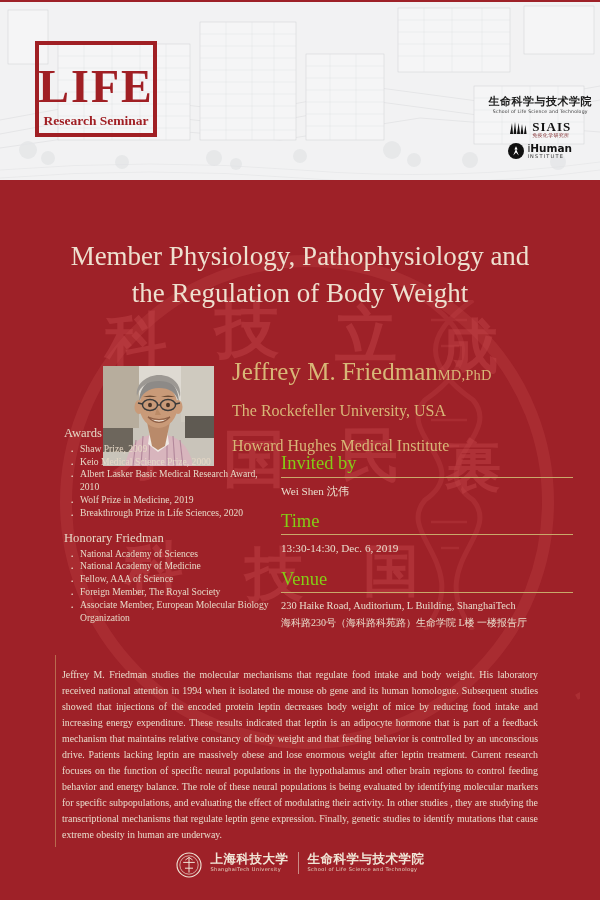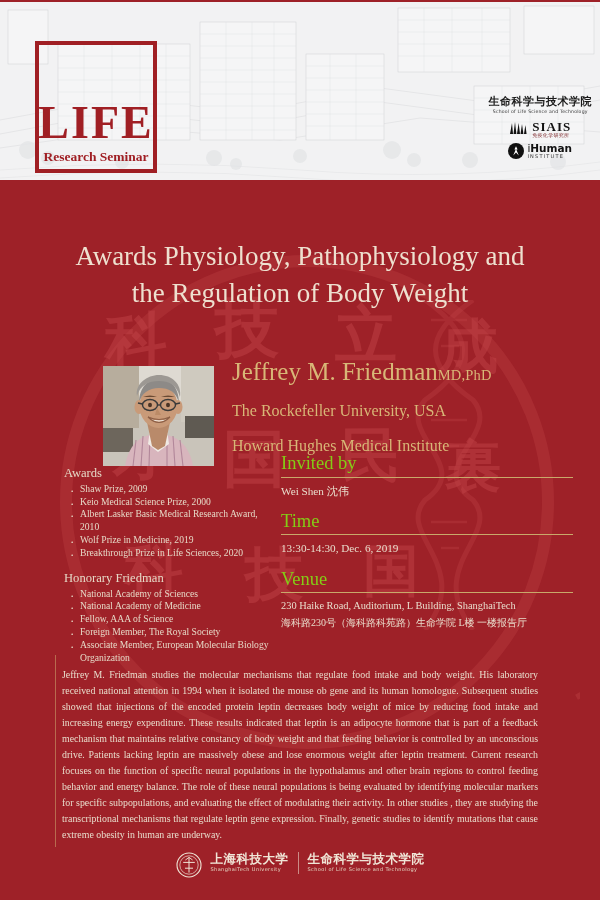--- a/index.html
+++ b/index.html
@@ -44,21 +44,21 @@
     height: 180px;
     opacity: 0.42;
   }
 
   
   .life-logo {
     position: absolute;
     left: 35px;
     top: 41px;
     width: 122px;
-    height: 132px;
+    height: 96px;
     border: 4px solid #a01f24;
     box-sizing: border-box;
     z-index: 5;
     display: flex;
     flex-direction: column;
     align-items: center;
     justify-content: flex-end;
     padding-bottom: 6px;
   }
   .life-word {
@@ -214,21 +214,21 @@
   }
   .speaker .aff {
     font-size: 16px;
     line-height: 1.32;
     margin-top: 14px;
   }
 
   
   .left-col {
     position: absolute;
-    left: 64px; top: 466px;
+    left: 64px; top: 426px;
     width: 210px;
     z-index: 3;
     color: #e6d8c6;
     font-family: "Liberation Serif", serif;
   }
   .left-col h3 {
     margin: 0 0 1px 0;
     font-size: 12.6px;
     font-weight: 400;
     line-height: 1.25;
@@ -467,21 +467,21 @@
       <line x1="16" y1="20" x2="52" y2="20"></line>
         <line x1="26" y1="46" x2="44" y2="46"></line>
       <line x1="16" y1="120" x2="52" y2="120"></line>
         <line x1="26" y1="146" x2="44" y2="146"></line>
       <line x1="16" y1="222" x2="52" y2="222"></line>
         <line x1="26" y1="248" x2="44" y2="248"></line>
     </g>
   </svg>
 
   <div class="title">
-    <div>Awards Physiology, Pathophysiology and</div>
+    <div>Member Physiology, Pathophysiology and</div>
     <div>the Regulation of Body Weight</div>
   </div>
 
   <div class="photo">
     <svg width="111" height="100" viewBox="0 0 111 100">
       <rect width="111" height="100" fill="#c9c4ba"></rect>
       <rect x="0" y="0" width="36" height="62" fill="#b7ad9d"></rect>
       <rect x="36" y="0" width="42" height="40" fill="#dedad2"></rect>
       <rect x="78" y="0" width="33" height="56" fill="#cfcabf"></rect>
       <rect x="0" y="62" width="30" height="24" fill="#6d665c"></rect>

